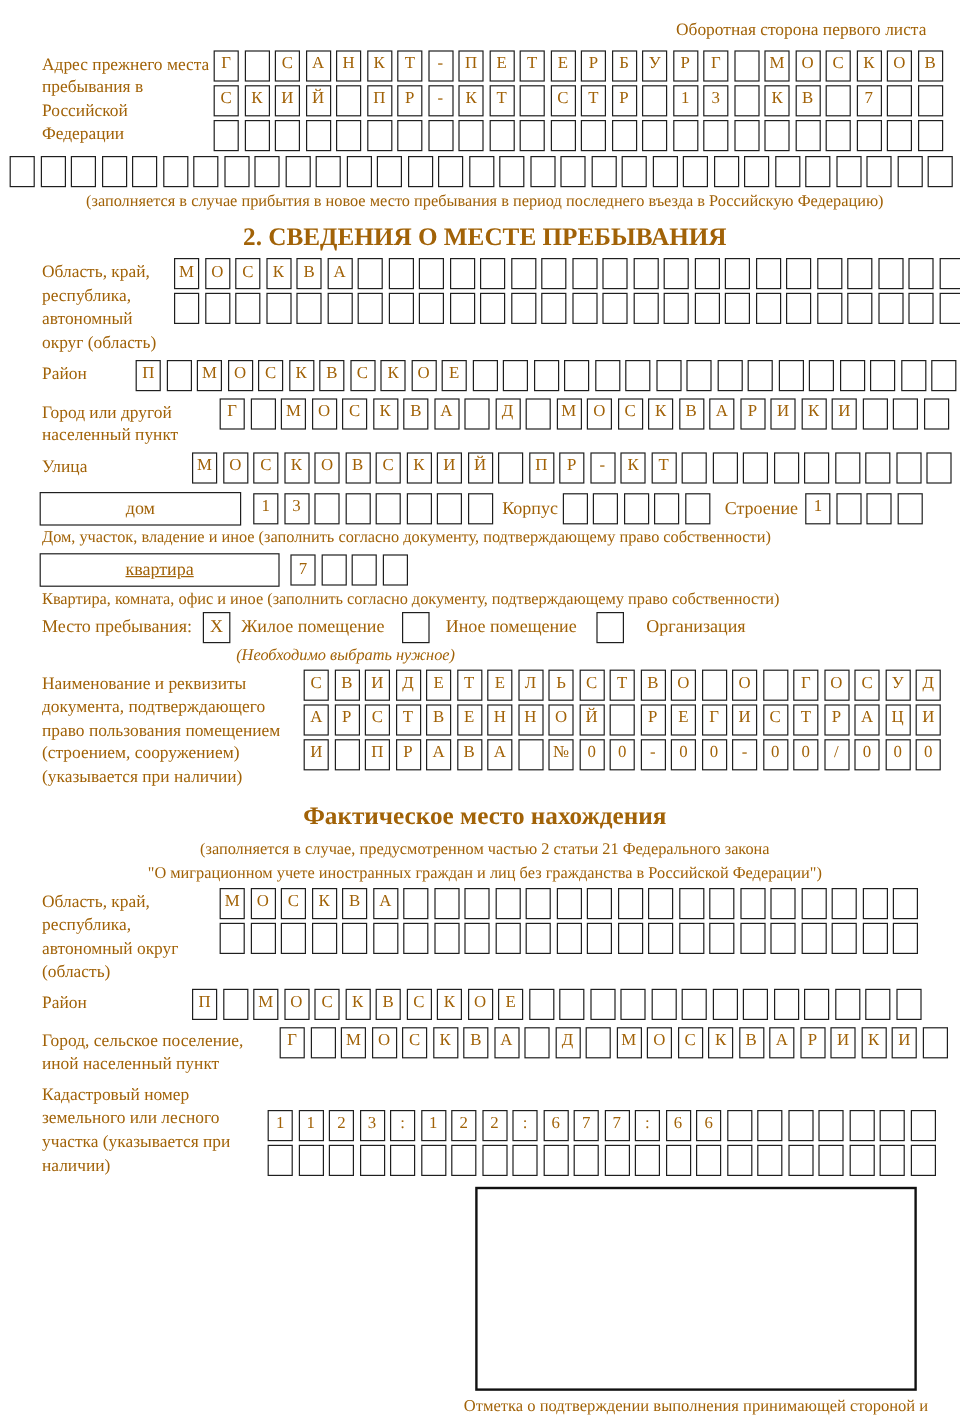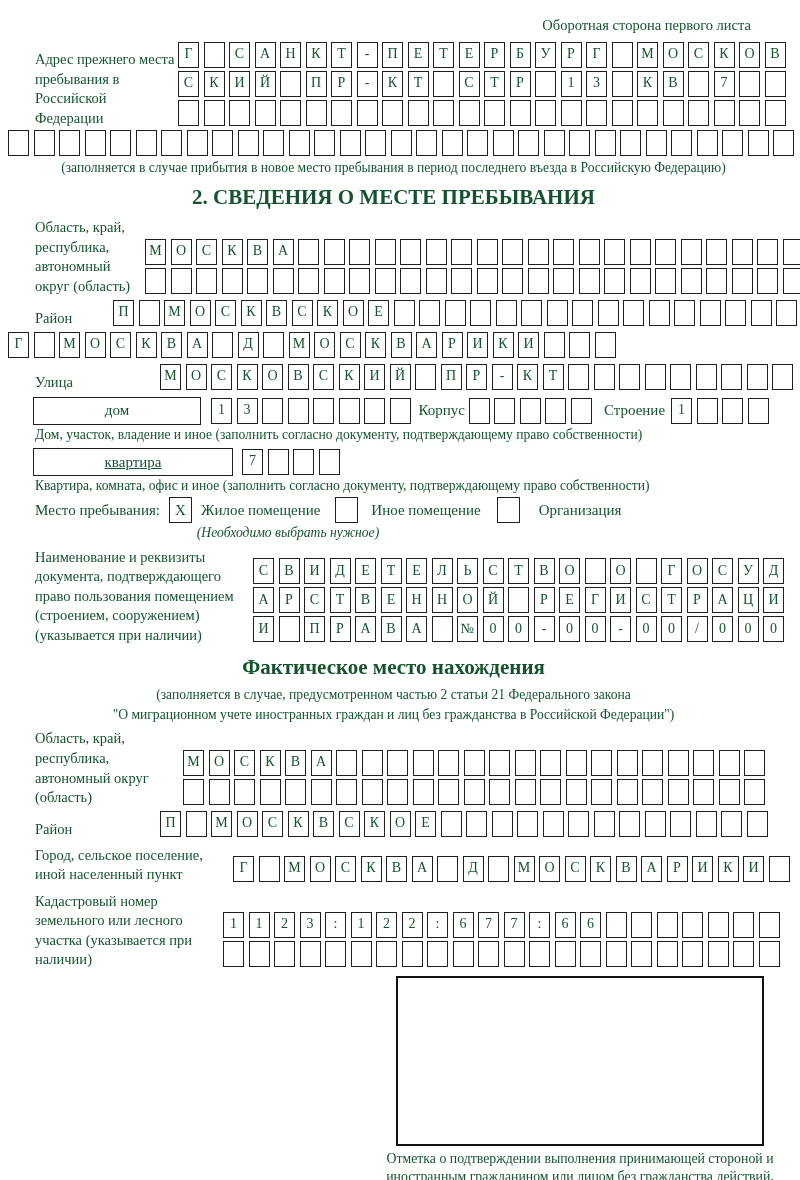--- a/index.html
+++ b/index.html
@@ -1,22 +1,22 @@
 <!DOCTYPE html>
 <html><head>
 <meta charset="utf-8">
 <style>
   html,body{margin:0;padding:0;background:#fff;}
   .page{
     width:800px;height:1180px;box-sizing:border-box;overflow:hidden;
-    padding:10px 21px 0 8px;background:#fff;color:#14532d;
+    padding:10px 0 0 8px;background:#fff;color:#a16207;
     font-family:"Liberation Serif","DejaVu Serif",serif;font-size:14.5px;line-height:1.35;
   }
   .page-note{text-align:right;font-size:14.5px;padding-right:28px;margin-top:6px;}
-  .field{display:flex;align-items:flex-end;margin-top:3px;font-family:Liberation Serif, serif;}
+  .field{display:flex;align-items:flex-start;margin-top:3px;font-family:Liberation Serif, serif;}
   .flabel{padding-left:27px;box-sizing:border-box;flex:none;padding-top:3px;}
   .rows{flex:none;}
   .boxrow{display:flex;gap:4.5px;margin-bottom:3px;}
   .cell{
     flex:none;display:inline-flex;align-items:center;justify-content:center;
     width:21px;height:26px;box-sizing:border-box;border:1.6px solid #1f1f1f;
     font-size:14px;background:#fff;
   }
   .labelbox{
     flex:none;display:inline-flex;align-items:center;justify-content:center;
@@ -253,20 +253,21 @@
         <span class="cell"></span>
         <span class="cell"></span>
         <span class="cell"></span>
         <span class="cell"></span>
         <span class="cell"></span>
         <span class="cell"></span>
       </div>
   </div>
 
   <div class="field">
+    <div class="flabel" style="width:175px;">Город или другой населенный пункт</div>
     <div class="boxrow">
         <span class="cell">Г</span>
         <span class="cell"></span>
         <span class="cell">М</span>
         <span class="cell">О</span>
         <span class="cell">С</span>
         <span class="cell">К</span>
         <span class="cell">В</span>
         <span class="cell">А</span>
         <span class="cell"></span>

